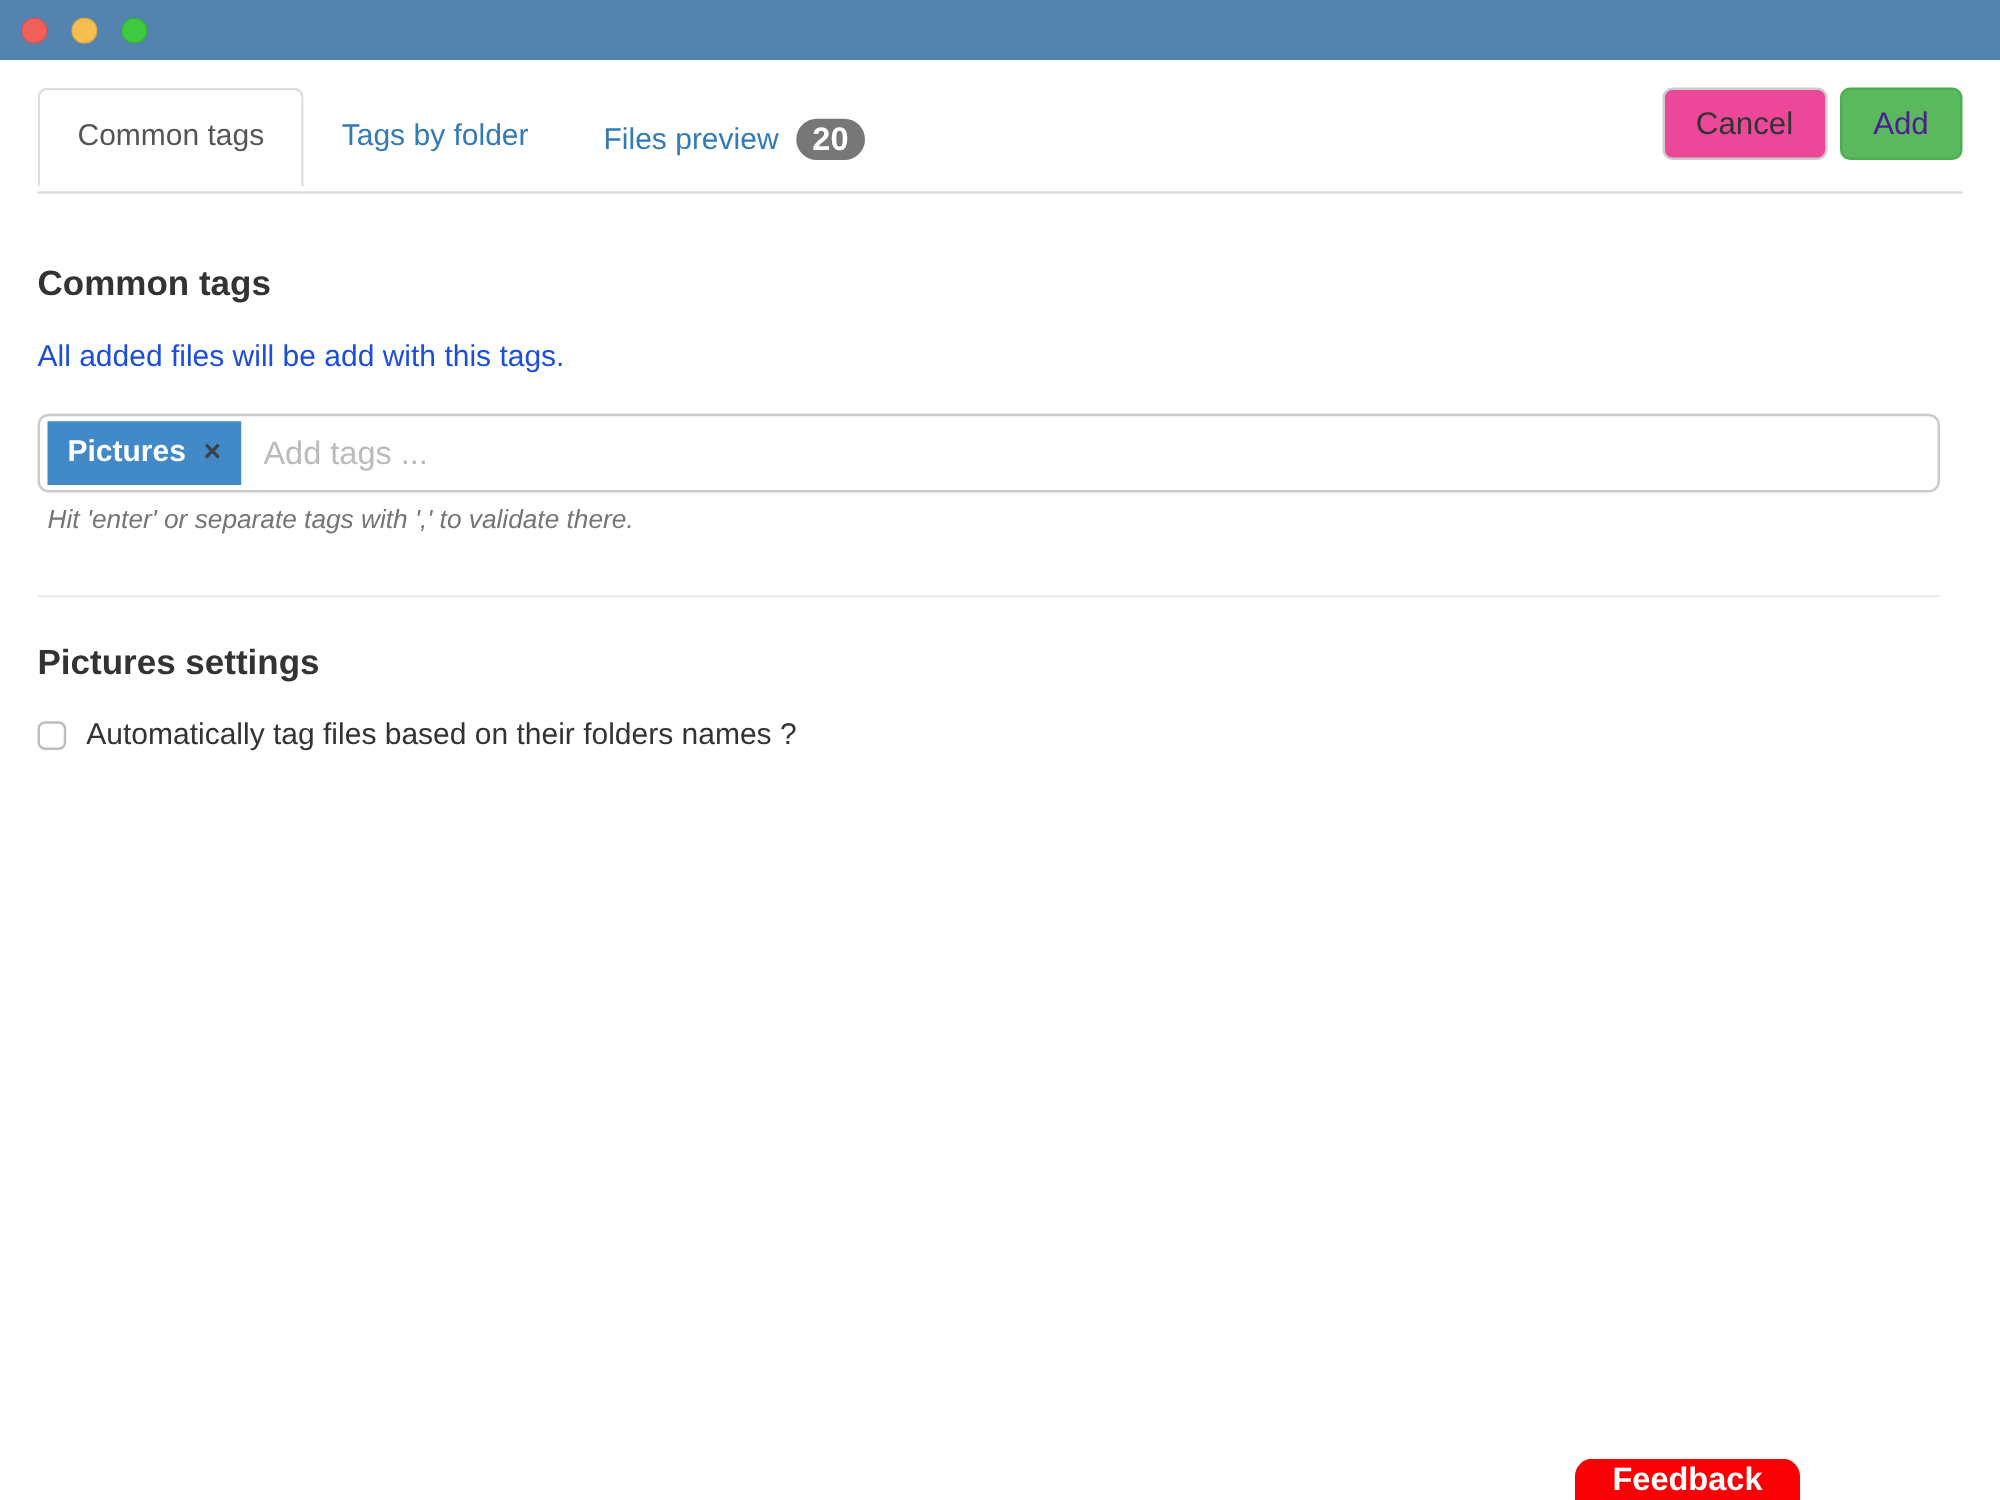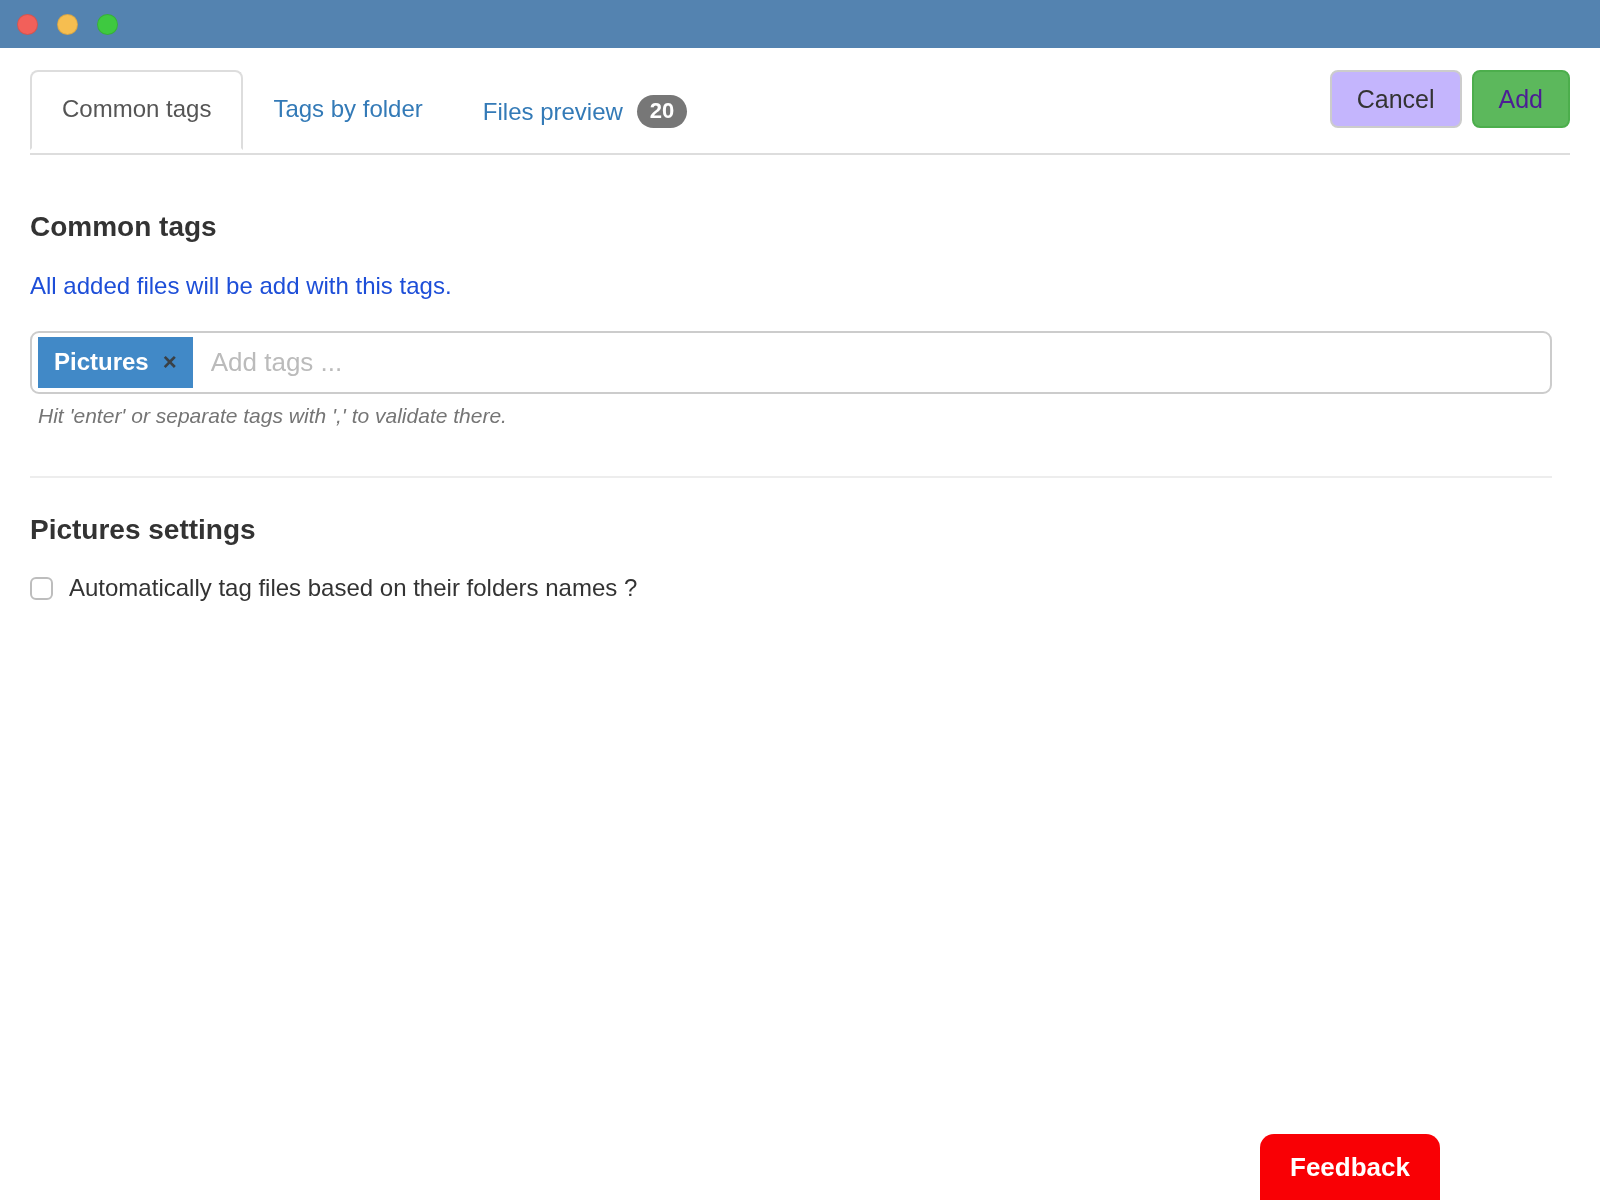--- a/index.html
+++ b/index.html
@@ -35,30 +35,30 @@
     display:flex; align-items:center; gap:14px;
   }
   .tab.active{
     color:#555; background:#fff; cursor:default;
     border:2px solid #ddd; border-bottom:2px solid #fff;
     border-radius:8px 8px 0 0;
     margin-bottom:-2px;
     padding:23px 30px 25px 30px;
   }
   .badge{
-    background:var(--badge); color:#fff; font-weight:bold; font-size:22px;
+    background:var(--badge); color:#fff; font-weight:bold; font-size:26px;
     border-radius:17px; padding:5px 13px 6px 13px; line-height:22px;
   }
   .top-actions{margin-left:auto; display:flex; gap:10px; padding-top:0;}
   .btn{
     font-family:"Liberation Sans", sans-serif;
     font-size:25px; line-height:28px; border-radius:8px;
     padding:13px 25px; cursor:pointer;
   }
-  .btn-cancel{background:#c4b5fd; border:2px solid #ccc; color:#333;}
+  .btn-cancel{background:#ec4899; border:2px solid #ccc; color:#333;}
   .btn-add{background:var(--add-green); border:2px solid var(--add-green-border); color:#4c1d95;}
   
   .content{padding:0 30px;}
   .section-heading{
     font-size:28px; font-weight:bold; color:#333; margin-top:56px;
   }
   .section-heading.first{margin-top:56px;}
   .description{font-size:24px; color:#1d4ed8; margin-top:29px;}
   .tags-input{
     margin-top:31px; width:calc(100% - 18px); min-height:60px;
@@ -91,21 +91,21 @@
   .checkbox-row{
     margin-top:28px; display:flex; align-items:center; cursor:pointer;
   }
   .checkbox{
     width:23px; height:23px; border:2px solid #bdbdbd; border-radius:6px;
     background:#fff; margin-right:16px; flex:0 0 auto;
   }
   .checkbox-label{font-size:24px; color:#333;}
   
   .feedback-btn{
-    position:fixed; bottom:0; right:160px; width:180px; height:66px;
+    position:fixed; bottom:0; right:160px; width:180px; height:33px;
     background:var(--feedback-red); color:#fff; border:none;
     border-radius:14px 14px 0 0; font-size:26px; font-weight:bold;
     font-family:"Liberation Sans", sans-serif;
     display:flex; align-items:center; justify-content:center; cursor:pointer;
   }
 </style>
 </head>
 <body>
 
 <div class="titlebar">

